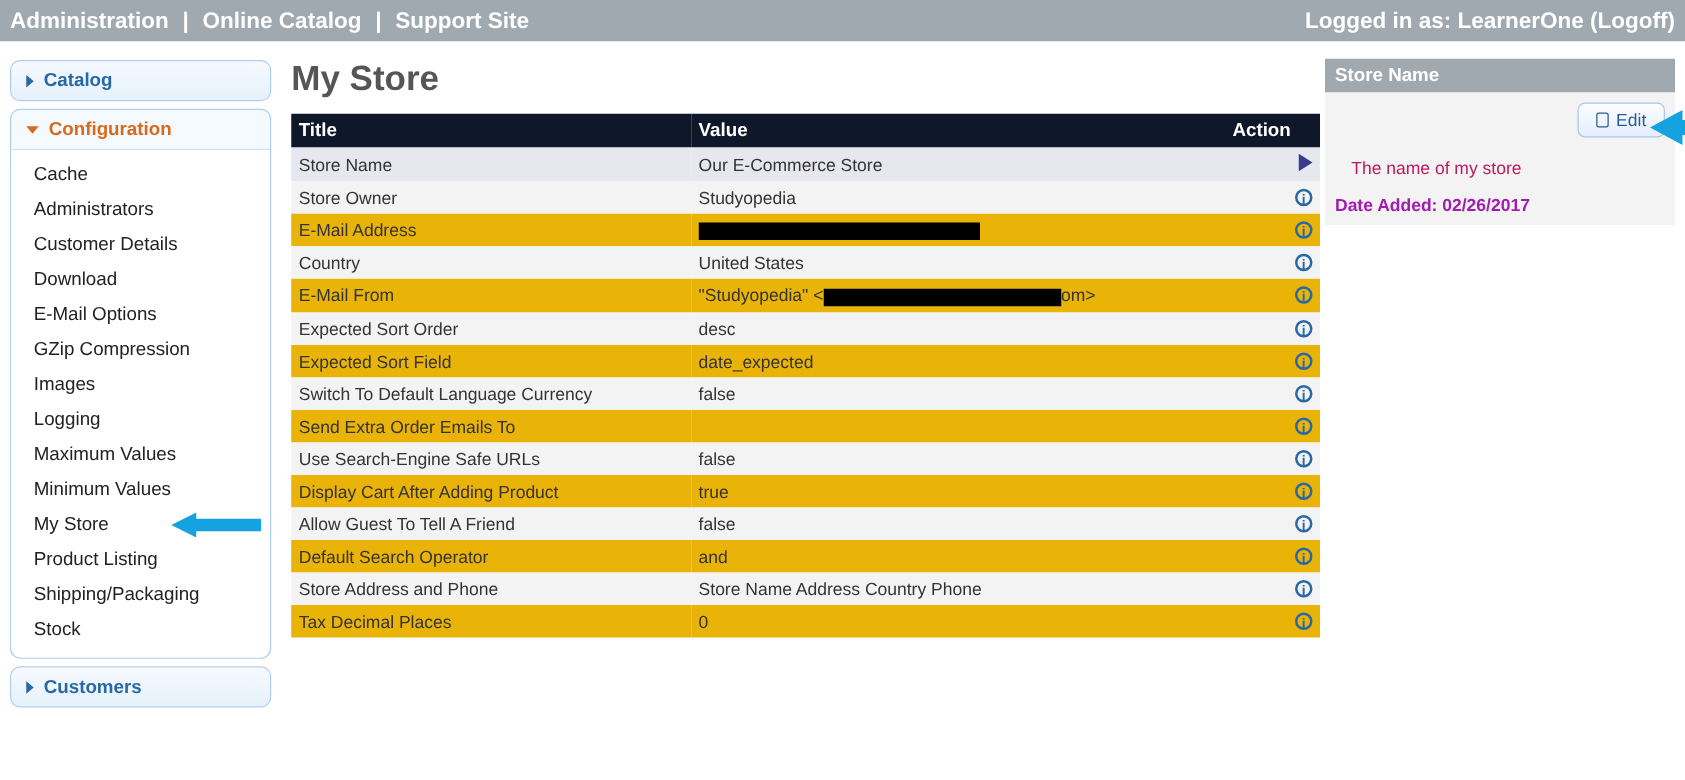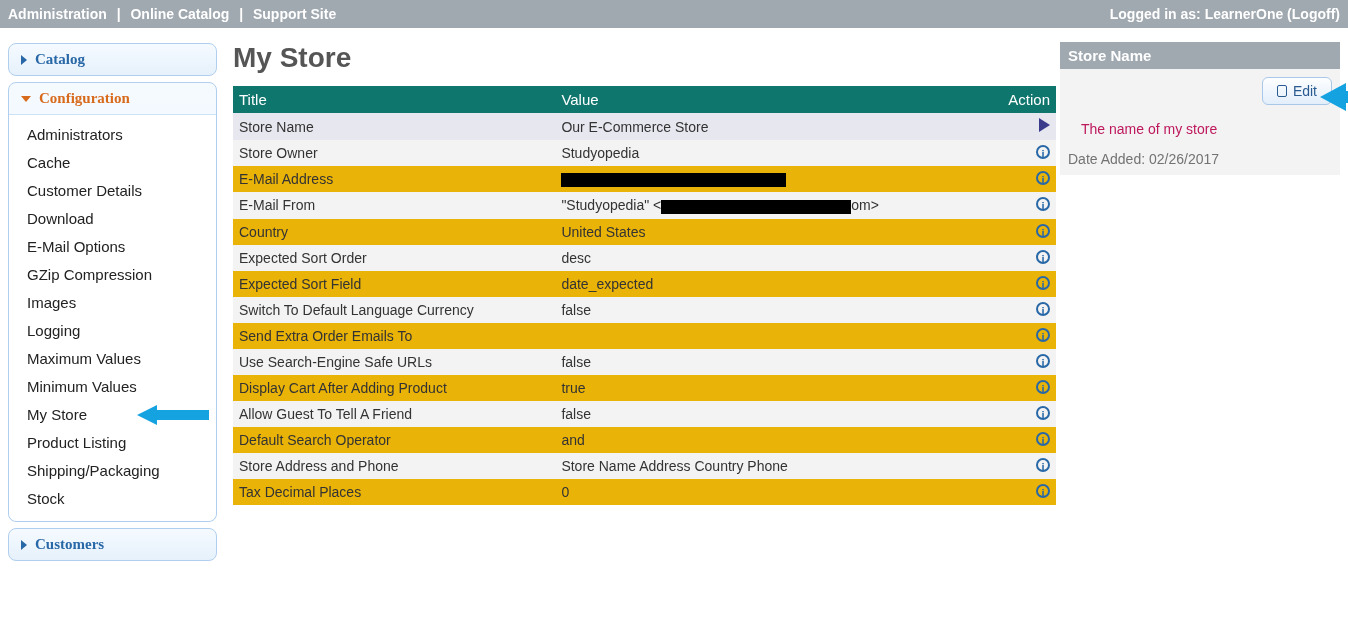--- a/index.html
+++ b/index.html
@@ -7,21 +7,21 @@
       font-family: Verdana, Geneva, Arial, sans-serif;
       font-size: 13px;
       color: #333;
       background: #fff;
     }
     .top-bar {
       background: #a0a8b0;
       color: #fff;
       font-weight: bold;
       padding: 6px 8px;
-      font-size: 14px;
+      font-size: 18px;
       display: flex;
       justify-content: space-between;
       align-items: center;
     }
     .top-bar a { color: #fff; text-decoration: none; }
     .top-bar-left span.sep { margin: 0 6px; font-weight: bold; }
     .layout { display: flex; }
     .sidebar {
       width: 225px;
       padding: 15px 8px 8px 8px;
@@ -33,21 +33,20 @@
       margin-bottom: 6px;
     }
     .side-box-head {
       padding: 7px 12px;
       font-size: 15px;
       font-weight: bold;
       display: flex;
       align-items: center;
       gap: 8px;
       cursor: pointer;
-      font-family: Liberation Serif, serif;
     }
     .side-box-head.blue { color: #2968a7; }
     .side-box-head.orange { color: #d86a1c; }
     .tri-right {
       display: inline-block;
       width: 0; height: 0;
       border-top: 5px solid transparent;
       border-bottom: 5px solid transparent;
       border-left: 6px solid #2968a7;
     }
@@ -89,28 +88,28 @@
       font-weight: bold;
       color: #555;
       margin-bottom: 12px;
     }
     table.cfg {
       width: 100%;
       border-collapse: collapse;
       font-size: 14px;
     }
     table.cfg thead th {
-      background: #0f766e;
+      background: #0f172a;
       color: #fff;
-      font-weight: normal;
+      font-weight: bold;
       text-align: left;
       padding: 5px 6px;
       font-size: 15px;
     }
-    table.cfg th.act { text-align: right; }
+    table.cfg th.act { text-align: left; }
     table.cfg tbody tr { background: #eab308; }
     table.cfg tbody tr:nth-child(even) { background: #f3f3f3; }
     table.cfg tbody tr.sel { background: #e7e7ef; }
     table.cfg tbody td {
       padding: 5px 6px;
       vertical-align: middle;
     }
     table.cfg tbody td.act { text-align: right; }
     .info-icon {
       display: inline-block;
@@ -167,21 +166,21 @@
       cursor: pointer;
     }
     .doc-icon {
       display: inline-block;
       width: 10px; height: 12px;
       border: 1.5px solid #2a5b90;
       border-radius: 2px;
       position: relative;
     }
     .right-desc { padding: 6px 0 14px 0; color: #be185d; margin-left: 13px; }
-    .right-date { color: #737373; }
+    .right-date { color: #a21caf; font-weight: bold; }
   </style>
 </head>
 <body>
 
 <div class="top-bar">
   <div class="top-bar-left">
     <a href="#">Administration</a>
     <span class="sep">|</span>
     <a href="#">Online Catalog</a>
     <span class="sep">|</span>
@@ -201,22 +200,22 @@
         <span class="tri-right"></span>
         <span>Catalog</span>
       </div>
     </div>
     <div class="side-box">
       <div class="side-box-head orange">
         <span class="tri-down"></span>
         <span>Configuration</span>
       </div>
       <div class="side-box-body" id="cfg-items">
+          <div class="side-item">Cache</div>
           <div class="side-item">Administrators</div>
-          <div class="side-item">Cache</div>
           <div class="side-item">Customer Details</div>
           <div class="side-item">Download</div>
           <div class="side-item">E-Mail Options</div>
           <div class="side-item">GZip Compression</div>
           <div class="side-item">Images</div>
           <div class="side-item">Logging</div>
           <div class="side-item">Maximum Values</div>
           <div class="side-item">Minimum Values</div>
           <div class="side-item">My Store<span class="arrow-annot" style="left: 110px; top: 2px;"><svg width="72" height="24" viewBox="0 0 72 24">
                 <polygon points="0,12 20,2 20,7 72,7 72,17 20,17 20,22" fill="#14a3e0"></polygon>
@@ -255,27 +254,27 @@
               <td>Store Owner</td>
               <td>Studyopedia</td>
               <td class="act"><span class="info-icon">i</span></td>
             </tr>
             <tr>
               <td>E-Mail Address</td>
               <td><span class="blackout" style="width: 225px;"></span></td>
               <td class="act"><span class="info-icon">i</span></td>
             </tr>
             <tr>
+              <td>Country</td>
+              <td>United States</td>
+              <td class="act"><span class="info-icon">i</span></td>
+            </tr>
+            <tr>
               <td>E-Mail From</td>
               <td>"Studyopedia" &lt;<span class="blackout" style="width: 190px;"></span>om&gt;</td>
-              <td class="act"><span class="info-icon">i</span></td>
-            </tr>
-            <tr>
-              <td>Country</td>
-              <td>United States</td>
               <td class="act"><span class="info-icon">i</span></td>
             </tr>
             <tr>
               <td>Expected Sort Order</td>
               <td>desc</td>
               <td class="act"><span class="info-icon">i</span></td>
             </tr>
             <tr>
               <td>Expected Sort Field</td>
               <td>date_expected</td>

